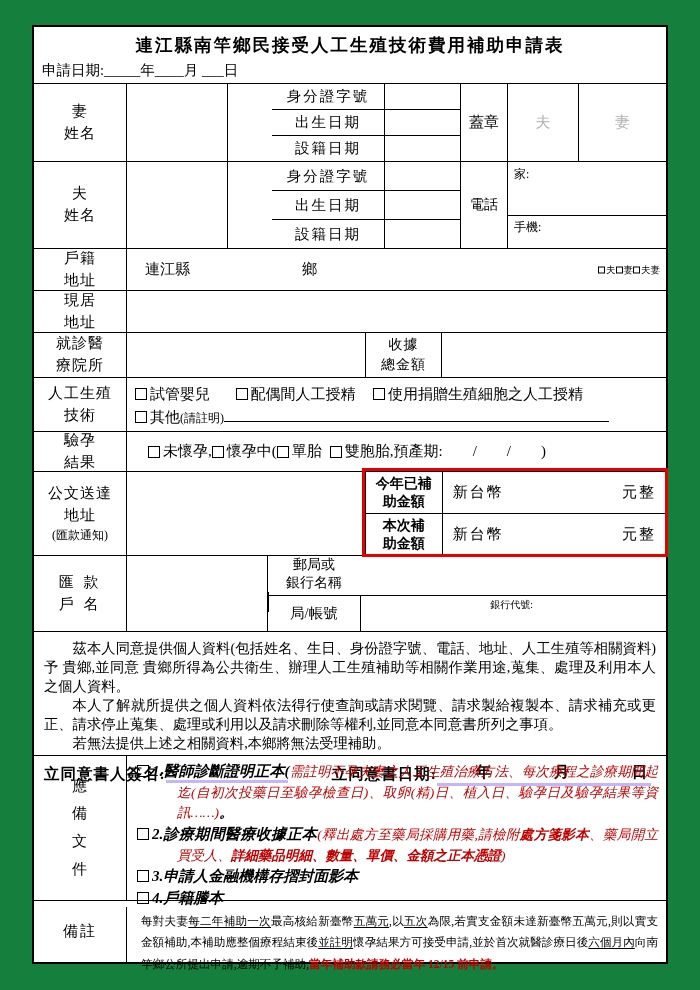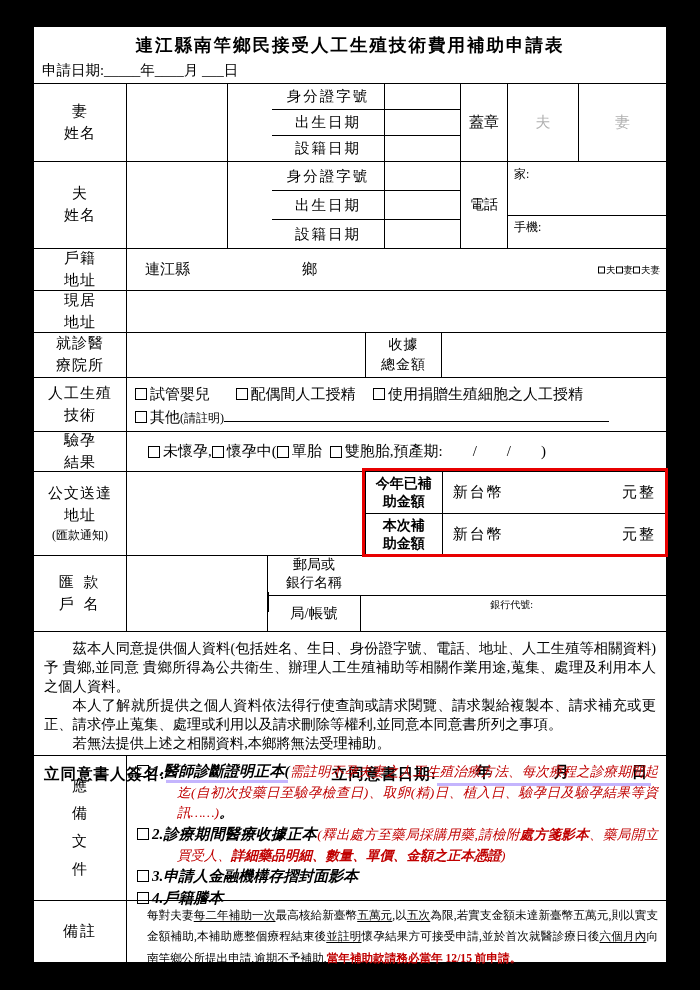--- a/index.html
+++ b/index.html
@@ -1,18 +1,18 @@
 <!DOCTYPE html>
 <html><head>
 <meta charset="utf-8">
 <style>
   * { box-sizing: border-box; margin: 0; padding: 0; }
   html,body { background:#888; }
   .page {
-    position: relative; width: 700px; height: 990px; background: #000000;
+    position: relative; width: 700px; height: 990px; background: #15803d;
     font-family: "Liberation Serif", "DejaVu Serif", serif; color: #000;
     overflow: hidden; margin: 0 auto;
   }
   .form { position: absolute; left: 32px; top: 25px; width: 636px; border: 2px solid #000; background:#fff; }
   .band { display: flex; border-top: 1px solid #000; }
   .band.first { border-top: none; }
   .bl { border-left: 1px solid #000; }
   .lab { display:flex; flex-direction:column; justify-content:center; align-items:center; font-size:15px; line-height:1.45; letter-spacing:1px; }
   .ctr { display:flex; align-items:center; justify-content:center; }
   .title-row { height:30px; display:flex; align-items:flex-end; justify-content:center; font-size:17.5px; font-weight:bold; letter-spacing:2px; }
@@ -41,21 +41,21 @@
   
   .consent { display:block; height:124px; padding:7px 10px 0 10px; font-size:14.3px; line-height:1.33; }
   .consent p { text-indent:2em; text-align:justify; }
   .signrow { display:flex; align-items:center; margin-top:9px; font-size:15.5px; font-weight:bold; letter-spacing:1px; }
   .usign { border-bottom:3px solid #c4b5fd; display:inline-block; }
   
   .docs-content { width:540px; padding:5px 8px 0 10px; font-size:15px; font-weight:bold; line-height:1.38; }
   .doc-item { padding-left:40px; text-indent:-40px; text-align:justify; margin-bottom:1px;font-style:italic; }
   .red-n { color:#c00000; font-weight:normal; font-size:13.5px; }
   .red-b { color:#c00000; font-weight:bold; font-size:13.5px; }
-  .remarks-content { width:540px; padding:4px 8px 0 20px; font-size:11.6px; line-height:1.85; text-align:justify; }
+  .remarks-content { width:540px; padding:4px 8px 0 14px; font-size:11.6px; line-height:1.85; text-align:justify;margin-top:6px; }
   .u { text-decoration:underline; text-underline-offset:2px; }
 </style>
 </head>
 <body>
 
 <div class="page">
   <div class="form">
 
     <div class="band first" style="flex-direction:column;height:56px;">
       <div class="title-row">連江縣南竿鄉民接受人工生殖技術費用補助申請表</div>

